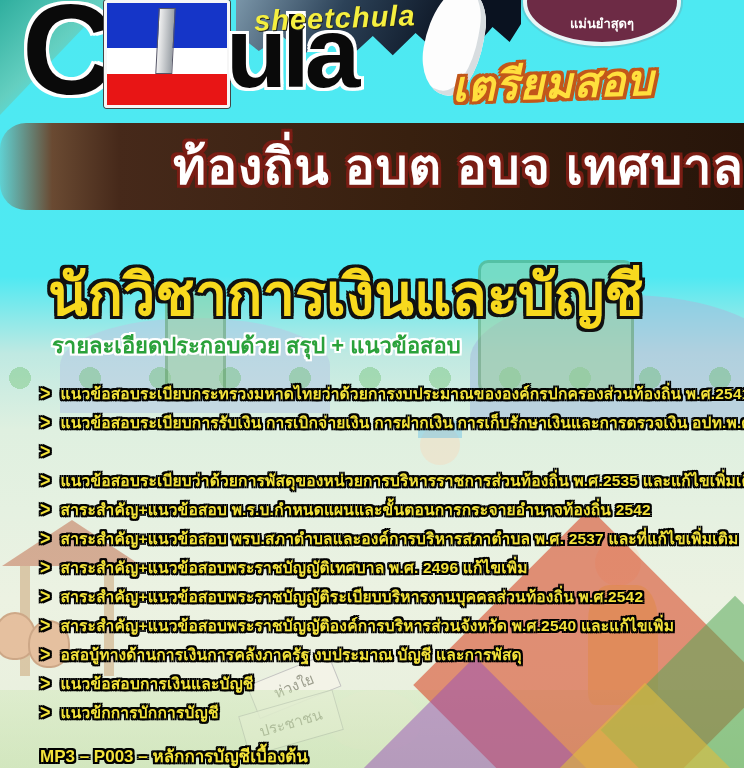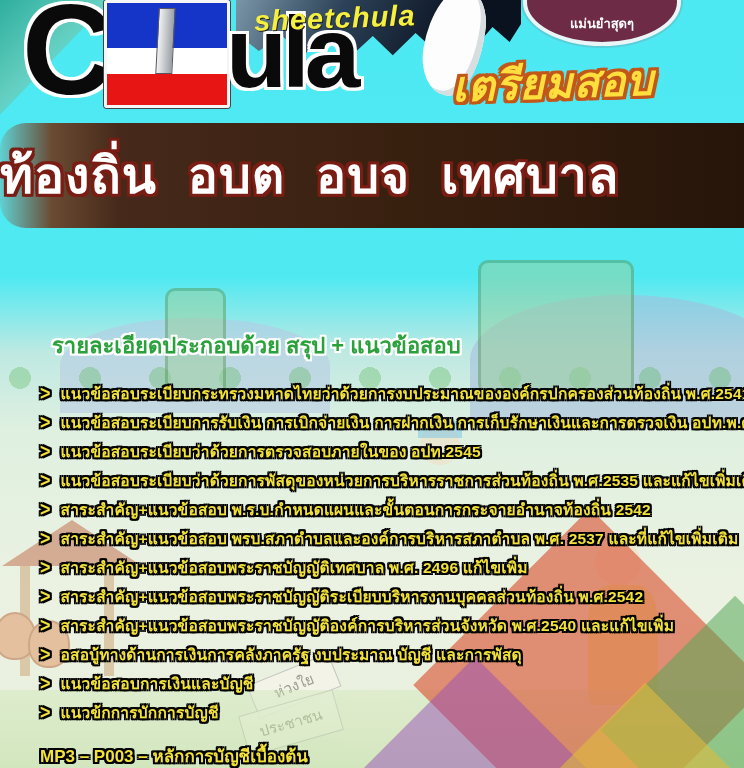--- a/index.html
+++ b/index.html
@@ -49,23 +49,23 @@
     letter-spacing:-5px;--ow:3px;--oc:#fff;line-height:1;}
   .brush{position:absolute;left:425px;top:-12px;width:58px;height:108px;z-index:4;background:#fdfdfd;
     border-radius:55% 45% 48% 52%/62% 38% 58% 42%;transform:rotate(10deg);box-shadow:inset -6px -4px 0 #d8dde0;}
   .badge{position:absolute;left:523px;top:-42px;width:150px;height:80px;z-index:4;background:#6d2b45;
     border:4px solid #e9f5f6;border-radius:50%;box-shadow:0 0 0 2px rgba(110,160,170,.35);
     display:flex;align-items:flex-end;justify-content:center;}
   .badge span{color:#fff;font-size:13px;font-weight:700;padding-bottom:8px;}
   .prepare{position:absolute;left:452px;top:50px;z-index:5;font-size:42px;font-weight:700;font-style:italic;
     color:#ffdf3d;--ow:3px;--oc:#c2571a;transform:rotate(-2deg);letter-spacing:1px;}
   
-  .banner{position:absolute;left:0;top:123px;width:744px;height:105px;z-index:2;border-radius:26px 0 0 26px;
+  .banner{position:absolute;left:0;top:123px;width:744px;height:87px;z-index:2;border-radius:26px 0 0 26px;
     background:linear-gradient(90deg,rgba(150,135,115,.25) 0%,#6a4a32 7%,#46291a 16%,#38200f 55%,#27150a 100%);
-    display:flex;align-items:center;justify-content:flex-start;font-family:Liberation Mono, monospace;}
+    display:flex;align-items:center;justify-content:flex-end;}
   .banner-title{font-size:50px;font-weight:800;color:#ffffff;--ow:3px;--oc:#7a1d14;letter-spacing:1px;}
   
   .pos-title{position:absolute;left:48px;top:248px;z-index:2;font-size:58px;font-weight:800;color:#f8d91e;--ow:3px;--oc:#111;}
   .subtitle{position:absolute;left:52px;top:328px;z-index:2;font-size:22px;font-weight:800;color:#2aa13a;--ow:2px;--oc:#fff;}
   
   .list{position:absolute;left:40px;top:382px;width:700px;z-index:2;}
   .row{display:flex;align-items:center;gap:10px;height:22px;margin-bottom:7px;white-space:nowrap;}
   .bullet{font-size:18px;font-weight:900;color:#f2e23a;--ow:2px;--oc:#000;transform:scaleY(1.15);}
   .itext{font-size:15.5px;font-weight:700;color:#f2e23a;--ow:2px;--oc:#000;letter-spacing:.2px;}
   .mp3{position:absolute;left:40px;top:742px;z-index:2;font-size:17px;font-weight:700;color:#f2e23a;--ow:2px;--oc:#000;}
@@ -117,34 +117,34 @@
   <div class="brand-script">sheetchula</div>
   <div class="badge">
     <span>แม่นยำสุดๆ</span>
   </div>
   <div class="prepare ol">เตรียมสอบ</div>
 
   <div class="banner">
     <span class="banner-title ol">ท้องถิ่น อบต อบจ เทศบาล</span>
   </div>
 
+  <div class="pos-title ol">นักวิชาการเงินและบัญชี</div>
   <div class="subtitle ol">รายละเอียดประกอบด้วย สรุป + แนวข้อสอบ</div>
 
   <div class="list">
       <div class="row">
         <span class="bullet ol">&gt;</span>
         <span class="itext ol">แนวข้อสอบระเบียบกระทรวงมหาดไทยว่าด้วยการงบประมาณขององค์กรปกครองส่วนท้องถิ่น พ.ศ.2541 แก้ไขเพิ่มเติม</span>
       </div>
       <div class="row">
         <span class="bullet ol">&gt;</span>
         <span class="itext ol">แนวข้อสอบระเบียบการรับเงิน การเบิกจ่ายเงิน การฝากเงิน การเก็บรักษาเงินและการตรวจเงิน อปท.พ.ศ.2547</span>
       </div>
       <div class="row">
         <span class="bullet ol">&gt;</span>
-        <span class="itext ol">แนวข้อสอบระเบียบว่าด้วยการตรวจสอบภายในของ อปท.2545</span>
       </div>
       <div class="row">
         <span class="bullet ol">&gt;</span>
         <span class="itext ol">แนวข้อสอบระเบียบว่าด้วยการพัสดุของหน่วยการบริหารราชการส่วนท้องถิ่น พ.ศ.2535 และแก้ไขเพิ่มเติม</span>
       </div>
       <div class="row">
         <span class="bullet ol">&gt;</span>
         <span class="itext ol">สาระสำคัญ+แนวข้อสอบ พ.ร.บ.กำหนดแผนและขั้นตอนการกระจายอำนาจท้องถิ่น 2542</span>
       </div>
       <div class="row">

